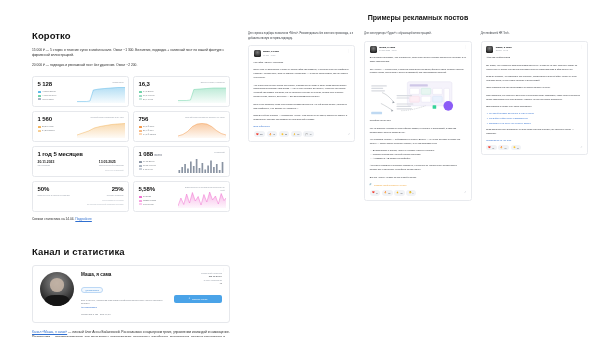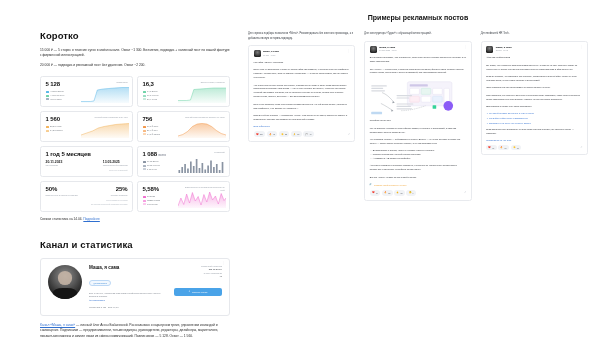--- a/index.html
+++ b/index.html
@@ -6,21 +6,21 @@
   html, body {
     width: 600px; height: 337px;
     background: #ffffff;
     font-family: "Liberation Sans", sans-serif;
     color: #1a1a1a;
     overflow: hidden;
   }
   .page { position: relative; width: 600px; height: 337px; display: flex; }
 
   
-  .left-col { width: 240px; padding: 30px 10px 0 40px; }
+  .left-col { width: 240px; padding: 30px 10px 0 32px; }
   .h2 { font-size: 9.5px; font-weight: bold; letter-spacing: .1px; color: #111; }
   .lead { font-size: 3.3px; line-height: 1.55; color: #2b2b2b; margin-top: 7px; }
   .lead-2 { margin-top: 5px; }
 
   
   .stat-grid {
     margin-top: 8px;
     display: grid; grid-template-columns: 1fr 1fr;
     gap: 4px;
   }
@@ -43,21 +43,21 @@
   .sub-k { font-size: 3.4px; font-weight: bold; color: #1a1a1a; }
   .sub-l { font-size: 1.9px; color: #9aa1ab; line-height: 1.6; }
   .pct-row { display: flex; justify-content: space-between; align-items: baseline; }
   .pct-note { font-size: 1.9px; color: #9aa1ab; line-height: 1.6; margin-top: 1.5px; }
   .pct-note.r { text-align: right; }
   .foot-note { font-size: 1.8px; color: #b2b8c0; text-align: right; margin-top: 2px; }
 
   .source { font-size: 3.2px; color: #2b2b2b; margin-top: 5px; }
   .source a { color: #2f6fd0; text-decoration: underline; }
 
-  .h2-channel { margin-top: 18px; }
+  .h2-channel { margin-top: 25px; }
 
   
   .profile {
     margin-top: 8px;
     border: 0.6px solid #e6e8ec; border-radius: 3px;
     padding: 6px 7px; display: flex; gap: 7px; position: relative;
     min-height: 44px;
   }
   .avatar {
     width: 34px; height: 34px; border-radius: 50%; flex: none;

